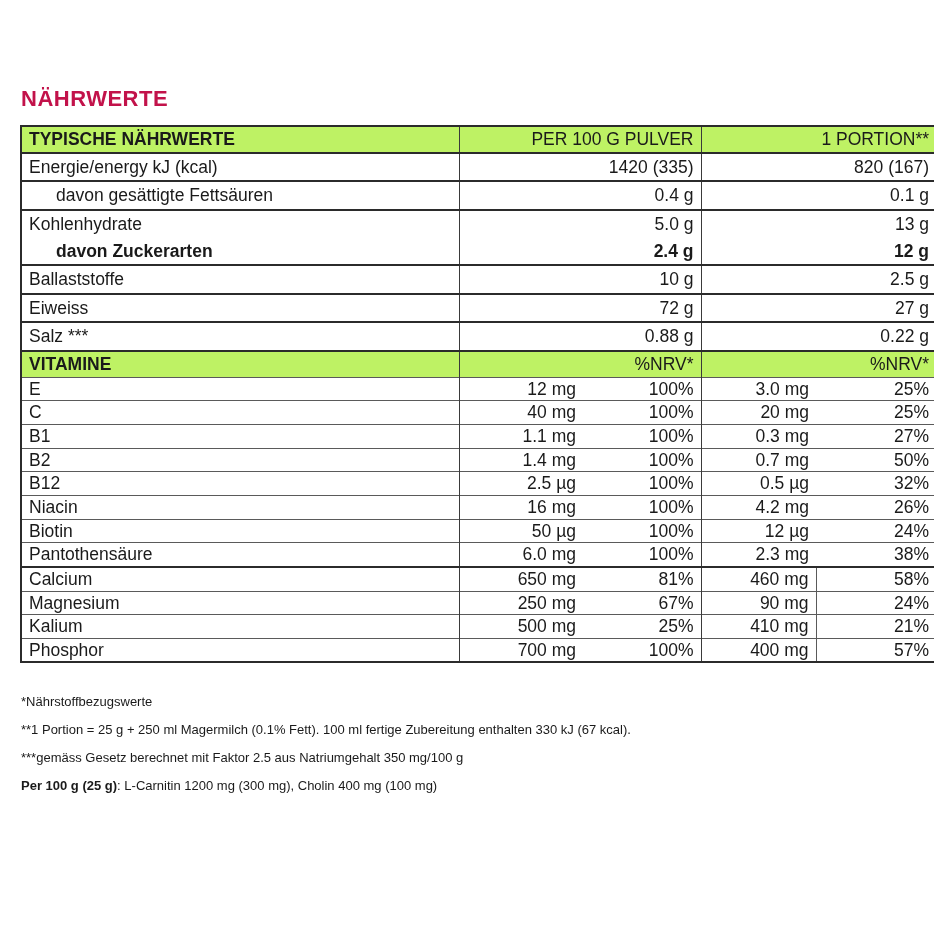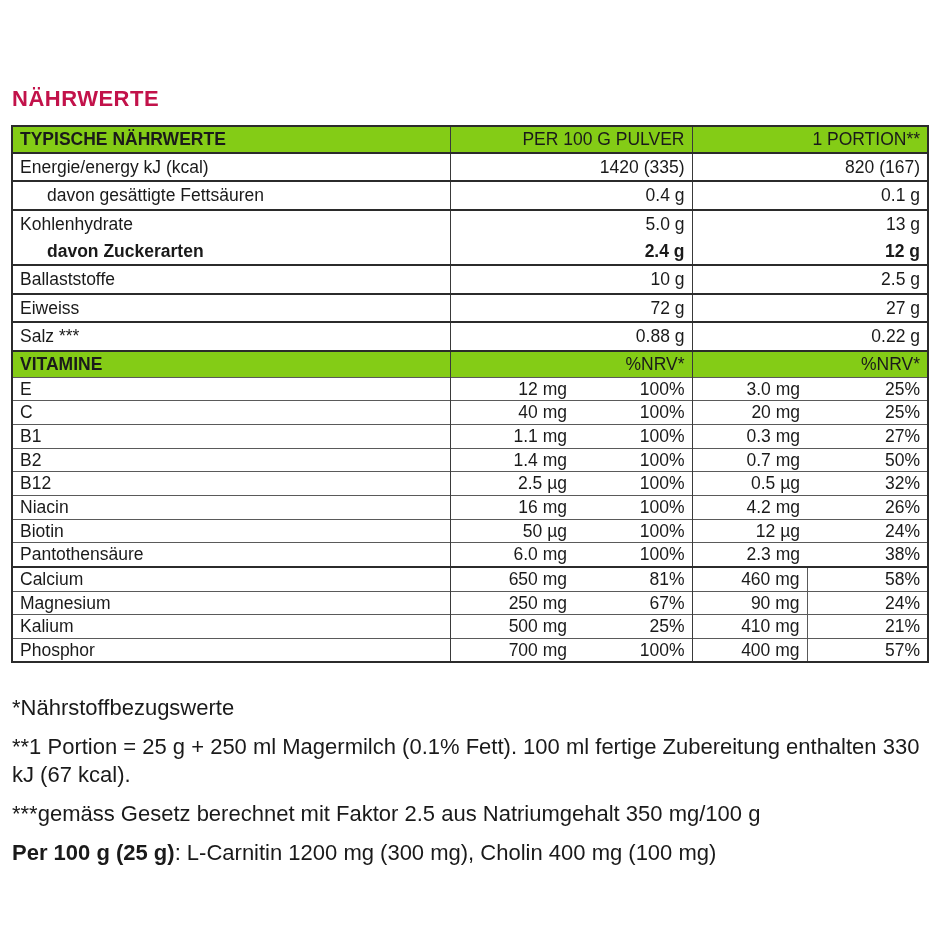--- a/index.html
+++ b/index.html
@@ -3,21 +3,21 @@
 <meta charset="utf-8">
 <style>
   html, body { margin: 0; padding: 0; }
   body {
     width: 934px; height: 934px;
     background: #ffffff;
     font-family: "Liberation Sans", sans-serif;
     color: #1a1a1a;
     overflow: hidden;
   }
-  .page { padding: 86px 9px 0 11px; }
+  .page { padding: 86px 9px 0 20px; }
 
   .title {
     font-size: 22px;
     font-weight: bold;
     color: #C2124A;
     letter-spacing: 0.5px;
     margin: 0 0 13px 1px;
   }
 
   table.nutrition {
@@ -36,40 +36,40 @@
   td {
     padding: 3px 7px 3px 7px;
     vertical-align: middle;
     white-space: nowrap;
     overflow: hidden;
     line-height: 1.18;
   }
   .lbl { text-align: left; }
   .num { text-align: right; }
   .b   { font-weight: bold; }
-  .gray { background: #84cc16; }
+  .gray { background: #bef264; }
   .indent { padding-left: 34px; }
 
   
   .vr1 { border-right: 1px solid #3a3a3a; }   
   .vr2 { border-right: 1px solid #5a5a5a; }   
 
   
   tbody { border-top: 2px solid #2b2b2b; }
 
   
   tbody.sec tr + tr td { border-top: 1px solid #5a5a5a; }
   
   tbody.macro tr + tr td { border-top: 0; font-weight: bold; }
 
   tbody.hdr td  { padding-top: 2px; padding-bottom: 2px; }
   tbody.sec td  { padding-top: 1px; padding-bottom: 1px; }
   tbody.sec tr.sechead td { padding-top: 2px; padding-bottom: 2px; margin-top: 20px; }
 
-  .footnotes { margin: 31px 0 0 1px; font-size: 22px; }
+  .footnotes { margin: 31px 0 0 1px; font-size: 13px; }
   .footnotes p { margin: 0 0 11.5px 0; line-height: 1.25; }
 </style>
 </head>
 <body>
 
 <div class="page">
 
   <h1 class="title">NÄHRWERTE</h1>
 
   <table class="nutrition">

